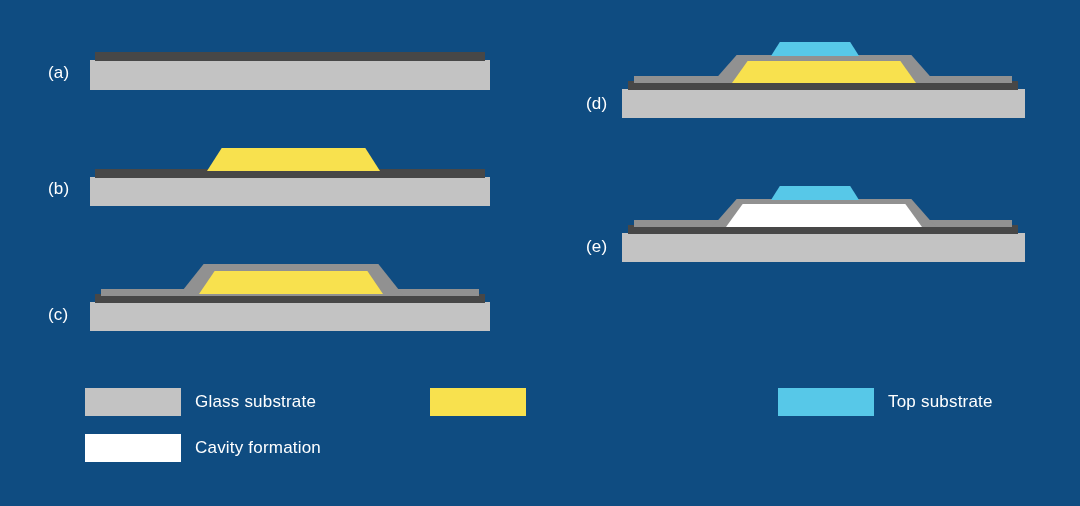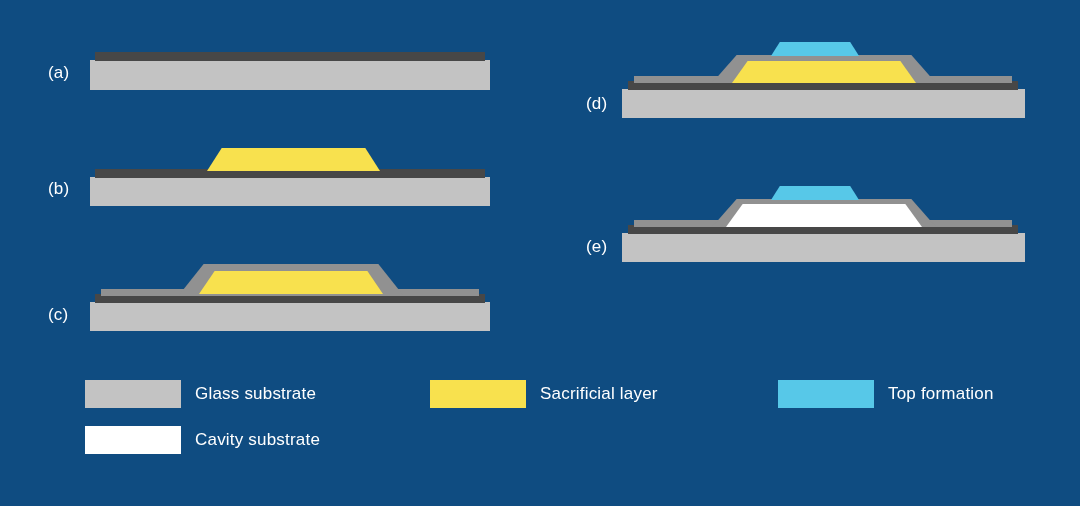--- a/index.html
+++ b/index.html
@@ -56,21 +56,21 @@
   .e-strip{left:634px;top:220px;width:378px;height:7px;}
   .e-bump{left:712px;top:199px;width:224px;height:28px;}
   .e-cav{left:726px;top:204px;width:196px;height:23px;}
   .e-dark{left:628px;top:225px;width:390px;height:9px;}
   .e-sub{left:622px;top:233px;width:403px;height:29px;}
 
   
   .legend{
     position:absolute;
     left:85px;
-    top:380px;
+    top:388px;
     display:grid;
     grid-template-columns:345px 348px auto;
     row-gap:18px;
   }
   .legend-item{
     display:flex;
     align-items:center;
     gap:14px;
     height:28px;
   }
@@ -133,25 +133,24 @@
     <div class="layer trap-small e-cyan" style="background-color: rgb(87, 200, 232);"></div>
   </div>
 
   <div class="legend">
     <div class="legend-item">
       <div class="swatch" style="background-color: rgb(195, 195, 195);"></div>
       <span class="legend-label">Glass substrate</span>
     </div>
     <div class="legend-item">
       <div class="swatch" style="background-color: rgb(248, 225, 78);"></div>
-      <span class="legend-label">Sacrificial layer</span>
     </div>
     <div class="legend-item">
       <div class="swatch" style="background-color: rgb(87, 200, 232);"></div>
-      <span class="legend-label">Top formation</span>
+      <span class="legend-label">Top substrate</span>
     </div>
     <div class="legend-item">
       <div class="swatch" style="background-color: rgb(255, 255, 255);"></div>
-      <span class="legend-label">Cavity substrate</span>
+      <span class="legend-label">Cavity formation</span>
     </div>
   </div>
 
 </div>
 
 </body></html>

